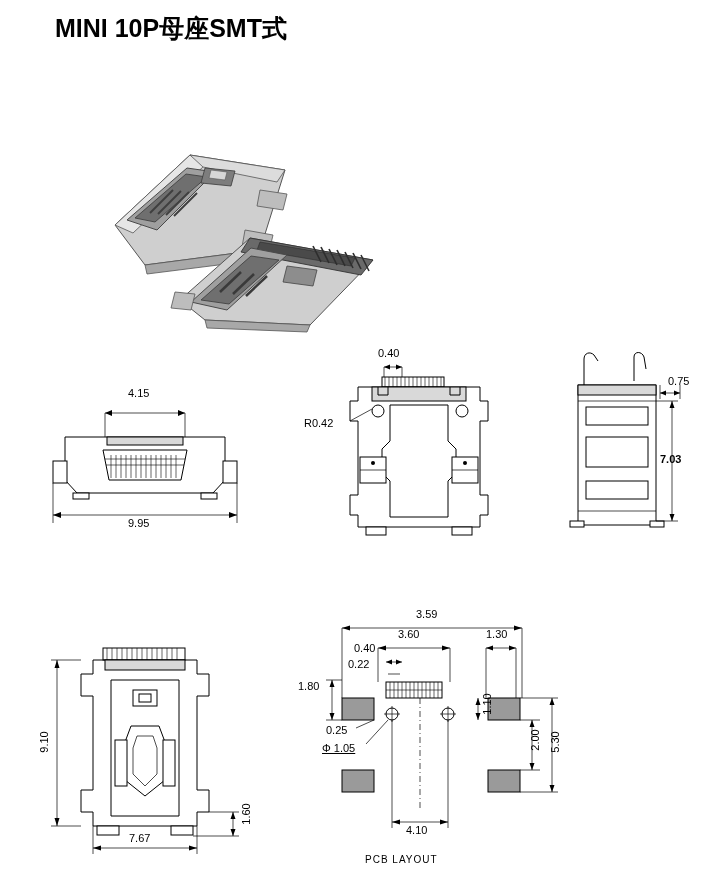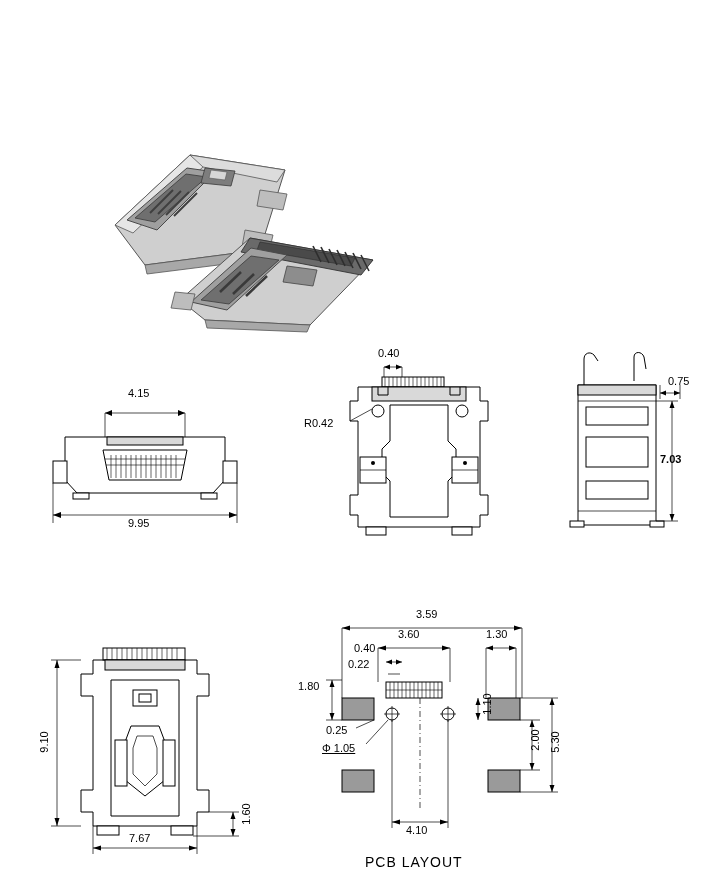--- a/index.html
+++ b/index.html
@@ -23,37 +23,38 @@
   
   .photo{position:absolute;left:55px;top:70px;width:330px;height:245px;}
 
   
   .dwg{position:absolute;}
   .lbl{
     position:absolute;font-size:11px;white-space:nowrap;
     font-family:"Liberation Sans", sans-serif;
   }
   .cap{
-    position:absolute;font-size:14px;letter-spacing:1px;
+    position:absolute;font-size:10px;letter-spacing:1px;
   }
   svg{display:block;overflow:visible;}
   .ln{stroke:#000;stroke-width:1;fill:none;}
   .lnT{stroke:#000;stroke-width:0.7;fill:none;}
   .hatch{stroke:#000;stroke-width:0.6;}
   .fillG{fill:#d9d9d9;stroke:#000;stroke-width:1;}
   .fillD{fill:#9a9a9a;stroke:#000;stroke-width:1;}
   .fillW{fill:#ffffff;stroke:#000;stroke-width:1;}
   .fillK{fill:#000;}
   .dim{stroke:#000;stroke-width:0.7;fill:none;}
 </style>
 </head>
 <body>
 
 <div class="page">
 
+  <div class="title">MINI 10P母座SMT式</div>
 
   <div class="photo">
     <svg width="330" height="245" viewBox="0 0 330 245">
 
       <g>
 
         <polygon points="60,155 135,85 230,100 205,180 90,195" fill="#cfcfcf" stroke="#555" stroke-width="1"></polygon>
         <polygon points="60,155 135,85 150,95 78,163" fill="#e6e6e6" stroke="#555" stroke-width="0.8"></polygon>
         <polygon points="135,85 230,100 222,112 148,97" fill="#dcdcdc" stroke="#555" stroke-width="0.8"></polygon>
 

